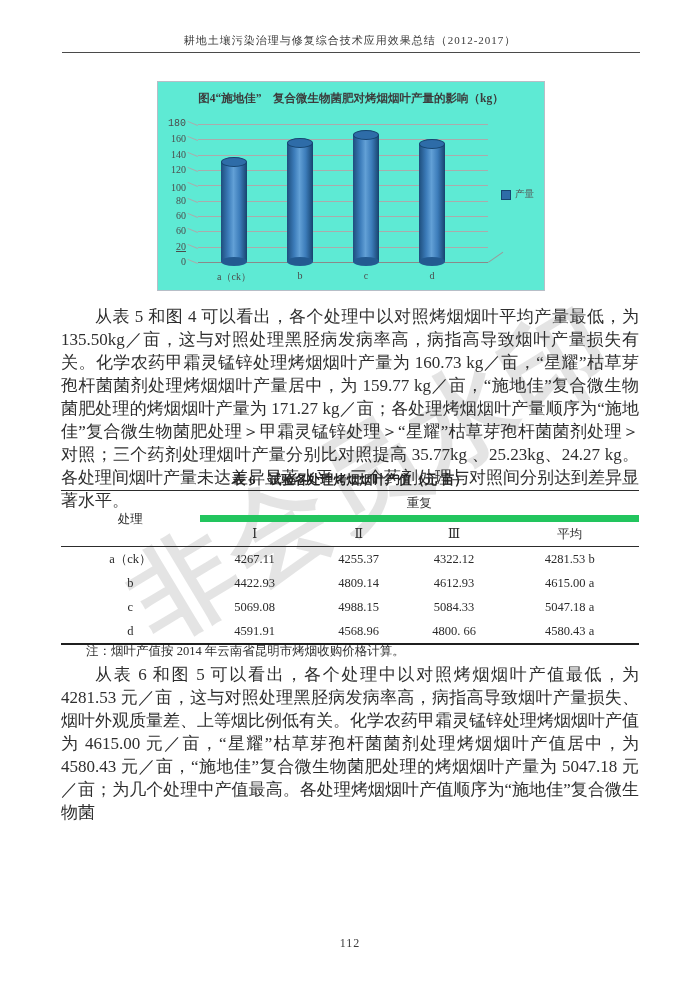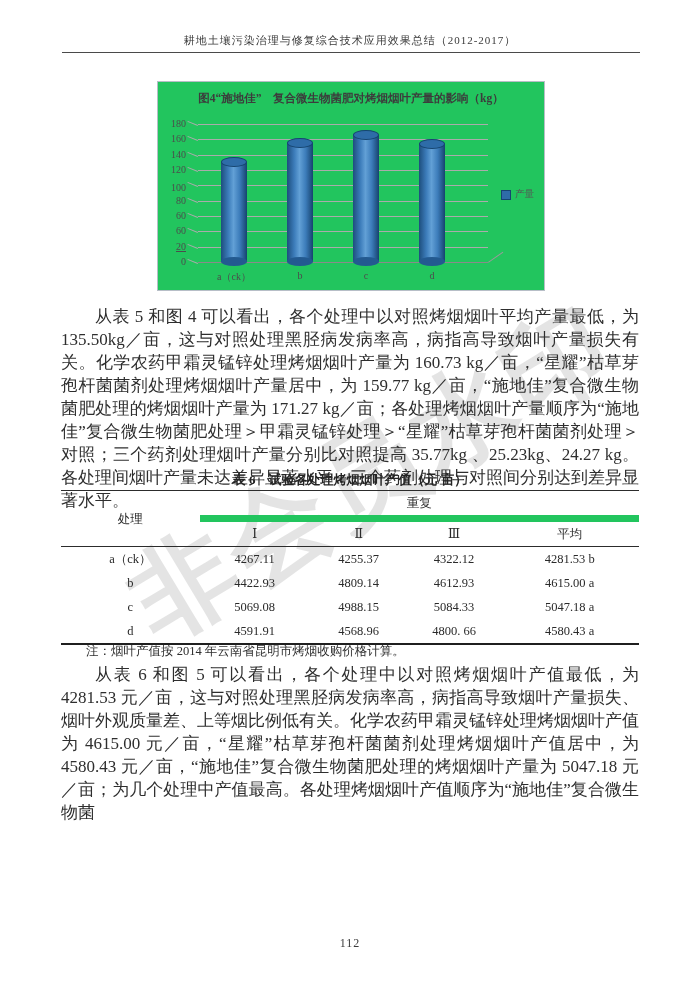--- a/index.html
+++ b/index.html
@@ -23,21 +23,21 @@
     position:absolute;top:33px;left:0;width:100%;text-align:center;
     font-size:11px;color:#3a3a3a;letter-spacing:1px;
   }
   .header-rule{
     position:absolute;top:52px;left:62px;width:578px;height:0;
     border-top:1.4px solid #4a4a4a;
   }
   
   .chart-box{
     position:absolute;left:157px;top:81px;width:388px;height:210px;
-    border:1px solid #b7bec7;background:#22c55e;box-sizing:border-box;
+    border:1px solid #b7bec7;background:#5eead4;box-sizing:border-box;
   }
   .chart-title{
     position:absolute;top:9px;left:0;width:100%;text-align:center;
     font-size:11.5px;font-weight:bold;color:#3c3c3c;
   }
   .chart-plot{position:absolute;left:40px;top:42px;width:290px;height:138px;}
   .gridline{position:absolute;left:0;width:100%;height:0;border-top:1px solid #ababab;}
   .gridline::before{
     content:"";position:absolute;right:100%;top:0;width:11px;height:0;
     border-top:1px solid #ababab;transform:rotate(22deg);transform-origin:100% 0;
@@ -130,21 +130,21 @@
       <div class="ylab" style="top: 71.6667px;">80</div>
       <div class="gridline" style="top: 61.3333px;"></div>
       <div class="ylab" style="top: 59px;">100</div>
       <div class="gridline" style="top: 46px;"></div>
       <div class="ylab" style="top: 41px;">120</div>
       <div class="gridline" style="top: 30.6667px;"></div>
       <div class="ylab" style="top: 25.6667px;">140</div>
       <div class="gridline" style="top: 15.3333px;"></div>
       <div class="ylab" style="top: 10.3333px;">160</div>
       <div class="gridline" style="top: 0px;"></div>
-      <div class="ylab" style="top: -5px;">180</div>
+      <div class="ylab" style="top: -5px; font-family: Liberation Mono, monospace;">180</div>
       <div class="floor-slant"></div>
       <div class="bar" style="left: 23px; height: 103.883px;">
         <div class="cyl-body"></div>
         <div class="cyl-bottom"></div>
         <div class="cyl-top"></div>
       </div>
       <div class="xlab" style="left: 36px;">a（ck）</div>
       <div class="bar" style="left: 89px; height: 123.226px;">
         <div class="cyl-body"></div>
         <div class="cyl-bottom"></div>

